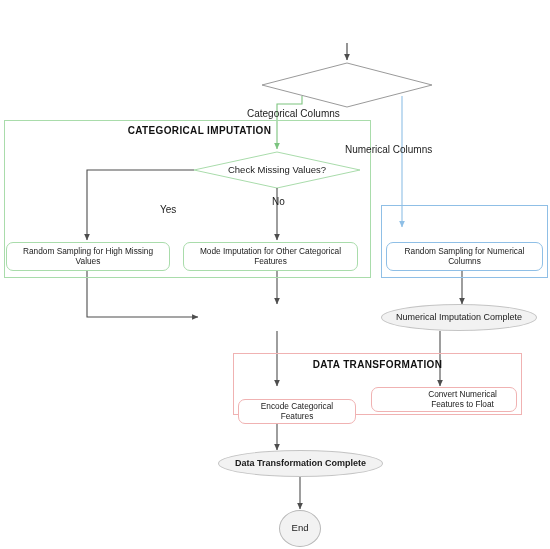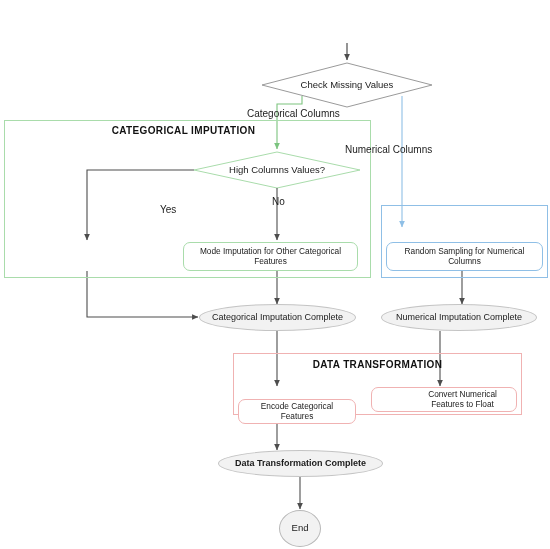--- a/index.html
+++ b/index.html
@@ -136,38 +136,37 @@
     <path d="M277,331 L277,386" stroke="#4d4d4d" stroke-width="1.1" fill="none" marker-end="url(#arrowGray)"></path>
 
     <path d="M440,331 L440,386" stroke="#4d4d4d" stroke-width="1.1" fill="none" marker-end="url(#arrowGray)"></path>
 
     <path d="M277,412 L277,450" stroke="#4d4d4d" stroke-width="1.1" fill="none" marker-end="url(#arrowGray)"></path>
 
     <path d="M300,477 L300,509" stroke="#4d4d4d" stroke-width="1.1" fill="none" marker-end="url(#arrowGray)"></path>
   </svg>
 
   <div class="group green" style="left:4px; top:120px; width:367px; height:158px;"></div>
-  <div class="group-title" style="left:0; top:125px; width:367px;">CATEGORICAL IMPUTATION</div>
+  <div class="group-title" style="left:16px; top:125px; width:367px;">CATEGORICAL IMPUTATION</div>
 
   <div class="group blue" style="left:381px; top:205px; width:167px; height:73px;"></div>
 
   <div class="group pink" style="left:233px; top:353px; width:289px; height:62px;"></div>
   <div class="group-title" style="left:233px; top:359px; width:289px;">DATA TRANSFORMATION</div>
 
 
-  <div class="node decision-label" style="left:266px; top:75px; width:162px; height:20px;">Check Missing Values</div>
 
-  <div class="node decision-label" style="left:198px; top:161px; width:158px; height:18px;">High Columns Values?</div>
+  <div class="node decision-label" style="left:198px; top:161px; width:158px; height:18px;">Check Missing Values?</div>
 
+  <div class="node proc green" style="left:6px; top:242px; width:164px; height:29px;">Random Sampling for High Missing Values</div>
 
   <div class="node proc green" style="left:183px; top:242px; width:175px; height:29px;">Mode Imputation for Other Categorical Features</div>
 
   <div class="node proc blue" style="left:386px; top:242px; width:157px; height:29px;">Random Sampling for Numerical Columns</div>
 
-  <div class="node ellipse" style="left:199px; top:304px; width:157px; height:27px;">Categorical Imputation Complete</div>
 
   <div class="node ellipse" style="left:381px; top:304px; width:156px; height:27px;">Numerical Imputation Complete</div>
 
   <div class="node proc pink" style="left:238px; top:387px; width:118px; height:25px;margin-top:12px;">Encode Categorical Features</div>
 
   <div class="node proc pink" style="left:371px; top:387px; width:146px; height:25px;padding-left:42px;">Convert Numerical Features to Float</div>
 
   <div class="node ellipse" style="left:218px; top:450px; width:165px; height:27px;font-weight:bold;">Data Transformation Complete</div>
 
   <div class="node terminator" style="left:279px; top:510px; width:42px; height:37px;">End</div>

